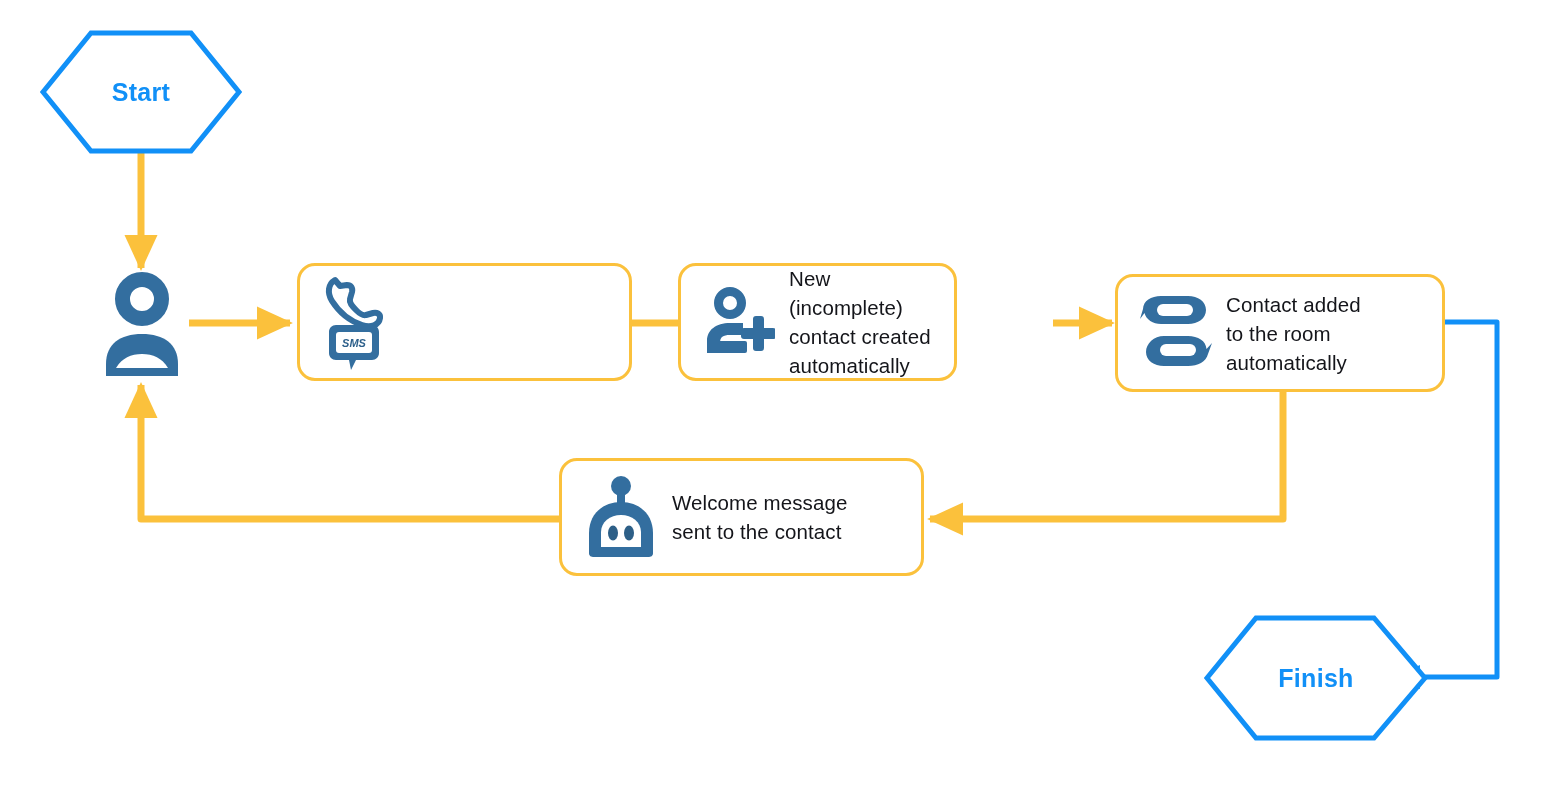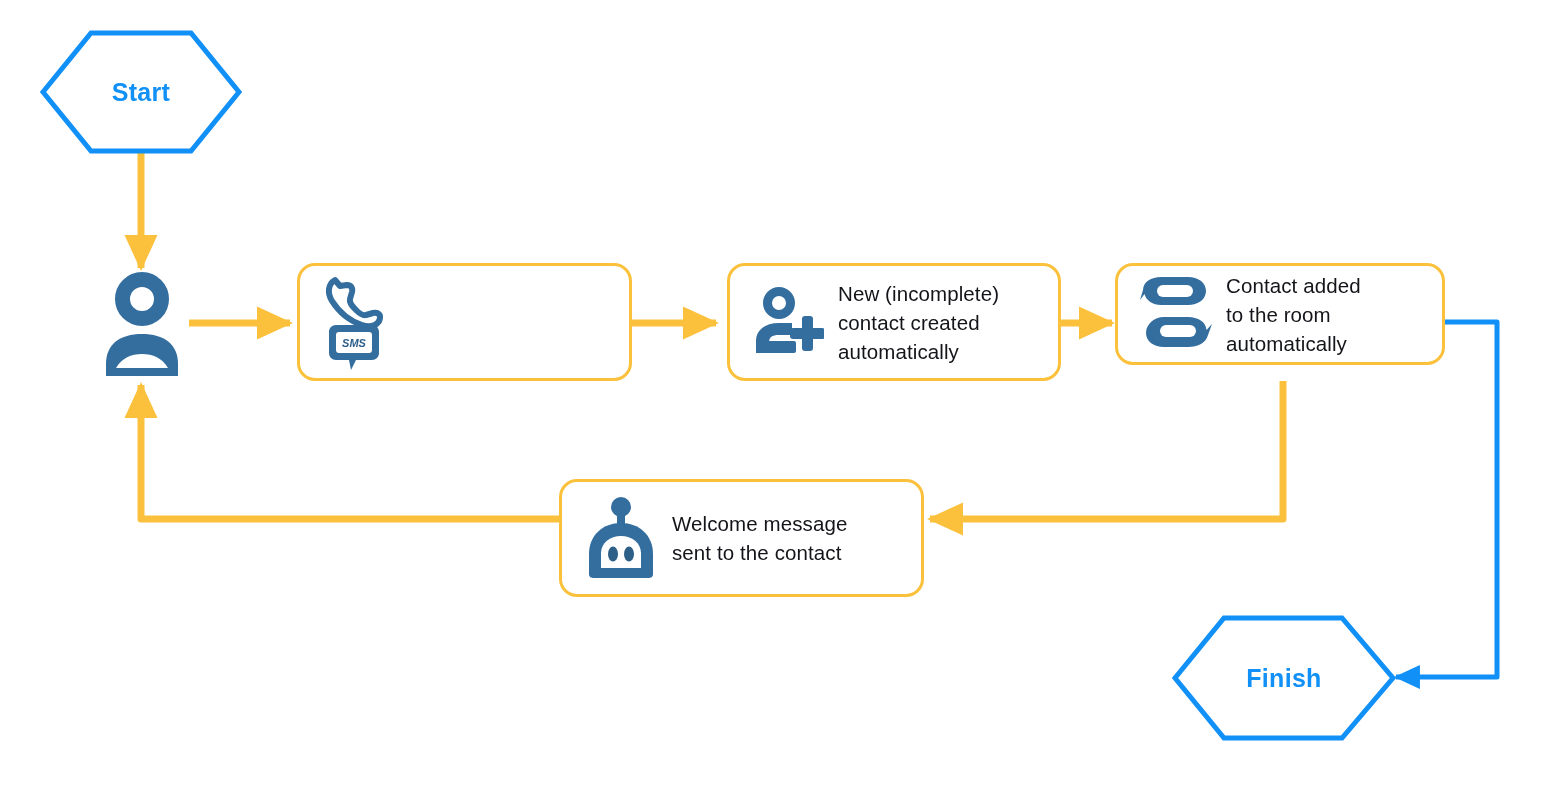--- a/index.html
+++ b/index.html
@@ -132,73 +132,73 @@
           <path d="M 7 60 C 7 56 10 53 14 53 L 50 53 C 54 53 57 56 57 60
                    L 57 81 C 57 85 54 88 50 88 L 34 88 L 29 98 L 27 88 L 14 88
                    C 10 88 7 85 7 81 Z" fill="#336e9f"></path>
           <rect x="14" y="60" width="36" height="21" rx="3" fill="#ffffff"></rect>
           <text x="32" y="75" text-anchor="middle" font-family="'Liberation Sans', sans-serif" font-size="11" font-weight="bold" fill="#2c5f8a">SMS</text>
         </g>
       </svg>
     </div>
   </div>
 
-  <div class="node proc" style="left:727px; top:263px; width:334px; height:118px;">
+  <div class="node proc" style="left:678px; top:263px; width:279px; height:118px;">
     <div class="icon-slot">
       <svg width="72" height="74" viewBox="0 0 72 74" xmlns="http://www.w3.org/2000/svg">
         <circle cx="27" cy="18" r="11.5" fill="none" stroke="#336e9f" stroke-width="9"></circle>
         <path d="M 4 68 L 4 56 C 4 45 13 38 27 38 L 40 38 L 40 50 L 27 50
                  C 20 50 17 52 17 58 L 17 68 Z" fill="#336e9f"></path>
         <rect x="4" y="56" width="40" height="12" rx="2" fill="#336e9f"></rect>
         <rect x="50" y="31" width="11" height="35" rx="3" fill="#336e9f"></rect>
         <rect x="38" y="43" width="35" height="11" rx="3" fill="#336e9f"></rect>
       </svg>
     </div>
     <div class="label">New (incomplete)
 contact created
 automatically</div>
   </div>
 
-  <div class="node proc" style="left:1115px; top:263px; width:330px; height:102px;">
+  <div class="node proc" style="left:1115px; top:274px; width:330px; height:118px;">
     <div class="icon-slot">
       <svg width="72" height="80" viewBox="0 0 72 80" xmlns="http://www.w3.org/2000/svg">
 
         <path d="M 21 3 L 48 3 C 58 3 66 8.5 66 17 C 66 25.5 58 31 48 31
                  L 21 31 C 13 31 6 26.5 4.5 20 L 0 26 L 3 16
                  C 3.2 8 11 3 21 3 Z" fill="#336e9f"></path>
         <rect x="17" y="11" width="36" height="12" rx="6" fill="#ffffff"></rect>
 
         <path d="M 24 43 L 48 43 C 58 43 66 48 66.5 56 L 72 50 L 68 61
                  C 66 69 58 73 48 73 L 24 73 C 14 73 6 67.5 6 59
                  C 6 50.5 14 43 24 43 Z" fill="#336e9f"></path>
         <rect x="20" y="51" width="36" height="12" rx="6" fill="#ffffff"></rect>
       </svg>
     </div>
     <div class="label">Contact added
 to the room
 automatically</div>
   </div>
 
-  <div class="node proc" style="left:559px; top:479px; width:365px; height:118px;">
+  <div class="node proc" style="left:559px; top:458px; width:365px; height:118px;">
     <div class="icon-slot">
       <svg width="74" height="84" viewBox="0 0 74 84" xmlns="http://www.w3.org/2000/svg">
         <circle cx="37" cy="11" r="10" fill="#336e9f"></circle>
         <rect x="33" y="17" width="8" height="14" fill="#336e9f"></rect>
         <path d="M 5 78 L 5 58 C 5 39 19 27 37 27 C 55 27 69 39 69 58
                  L 69 78 C 69 81 67 82 64 82 L 10 82 C 7 82 5 81 5 78 Z" fill="#336e9f"></path>
         <path d="M 17 72 L 17 57 C 17 47 26 40 37 40 C 48 40 57 47 57 57
                  L 57 72 Z" fill="#ffffff"></path>
         <ellipse cx="29" cy="58" rx="5" ry="7.5" fill="#2d5f87"></ellipse>
         <ellipse cx="45" cy="58" rx="5" ry="7.5" fill="#2d5f87"></ellipse>
       </svg>
     </div>
     <div class="label">Welcome message
 sent to the contact</div>
   </div>
 
-  <div class="node hex" style="left:1172px; top:615px; width:224px; height:126px;">
+  <div class="node hex" style="left:1204px; top:615px; width:224px; height:126px;">
     <svg width="224" height="126" viewBox="0 0 224 126" xmlns="http://www.w3.org/2000/svg">
       <polygon points="52,3 170,3 221,63 170,123 52,123 3,63" fill="#ffffff" stroke="#1190f7" stroke-width="5" stroke-linejoin="miter"></polygon>
     </svg>
     <div class="hex-label">Finish</div>
   </div>
 
 </div>
 
 </body></html>

